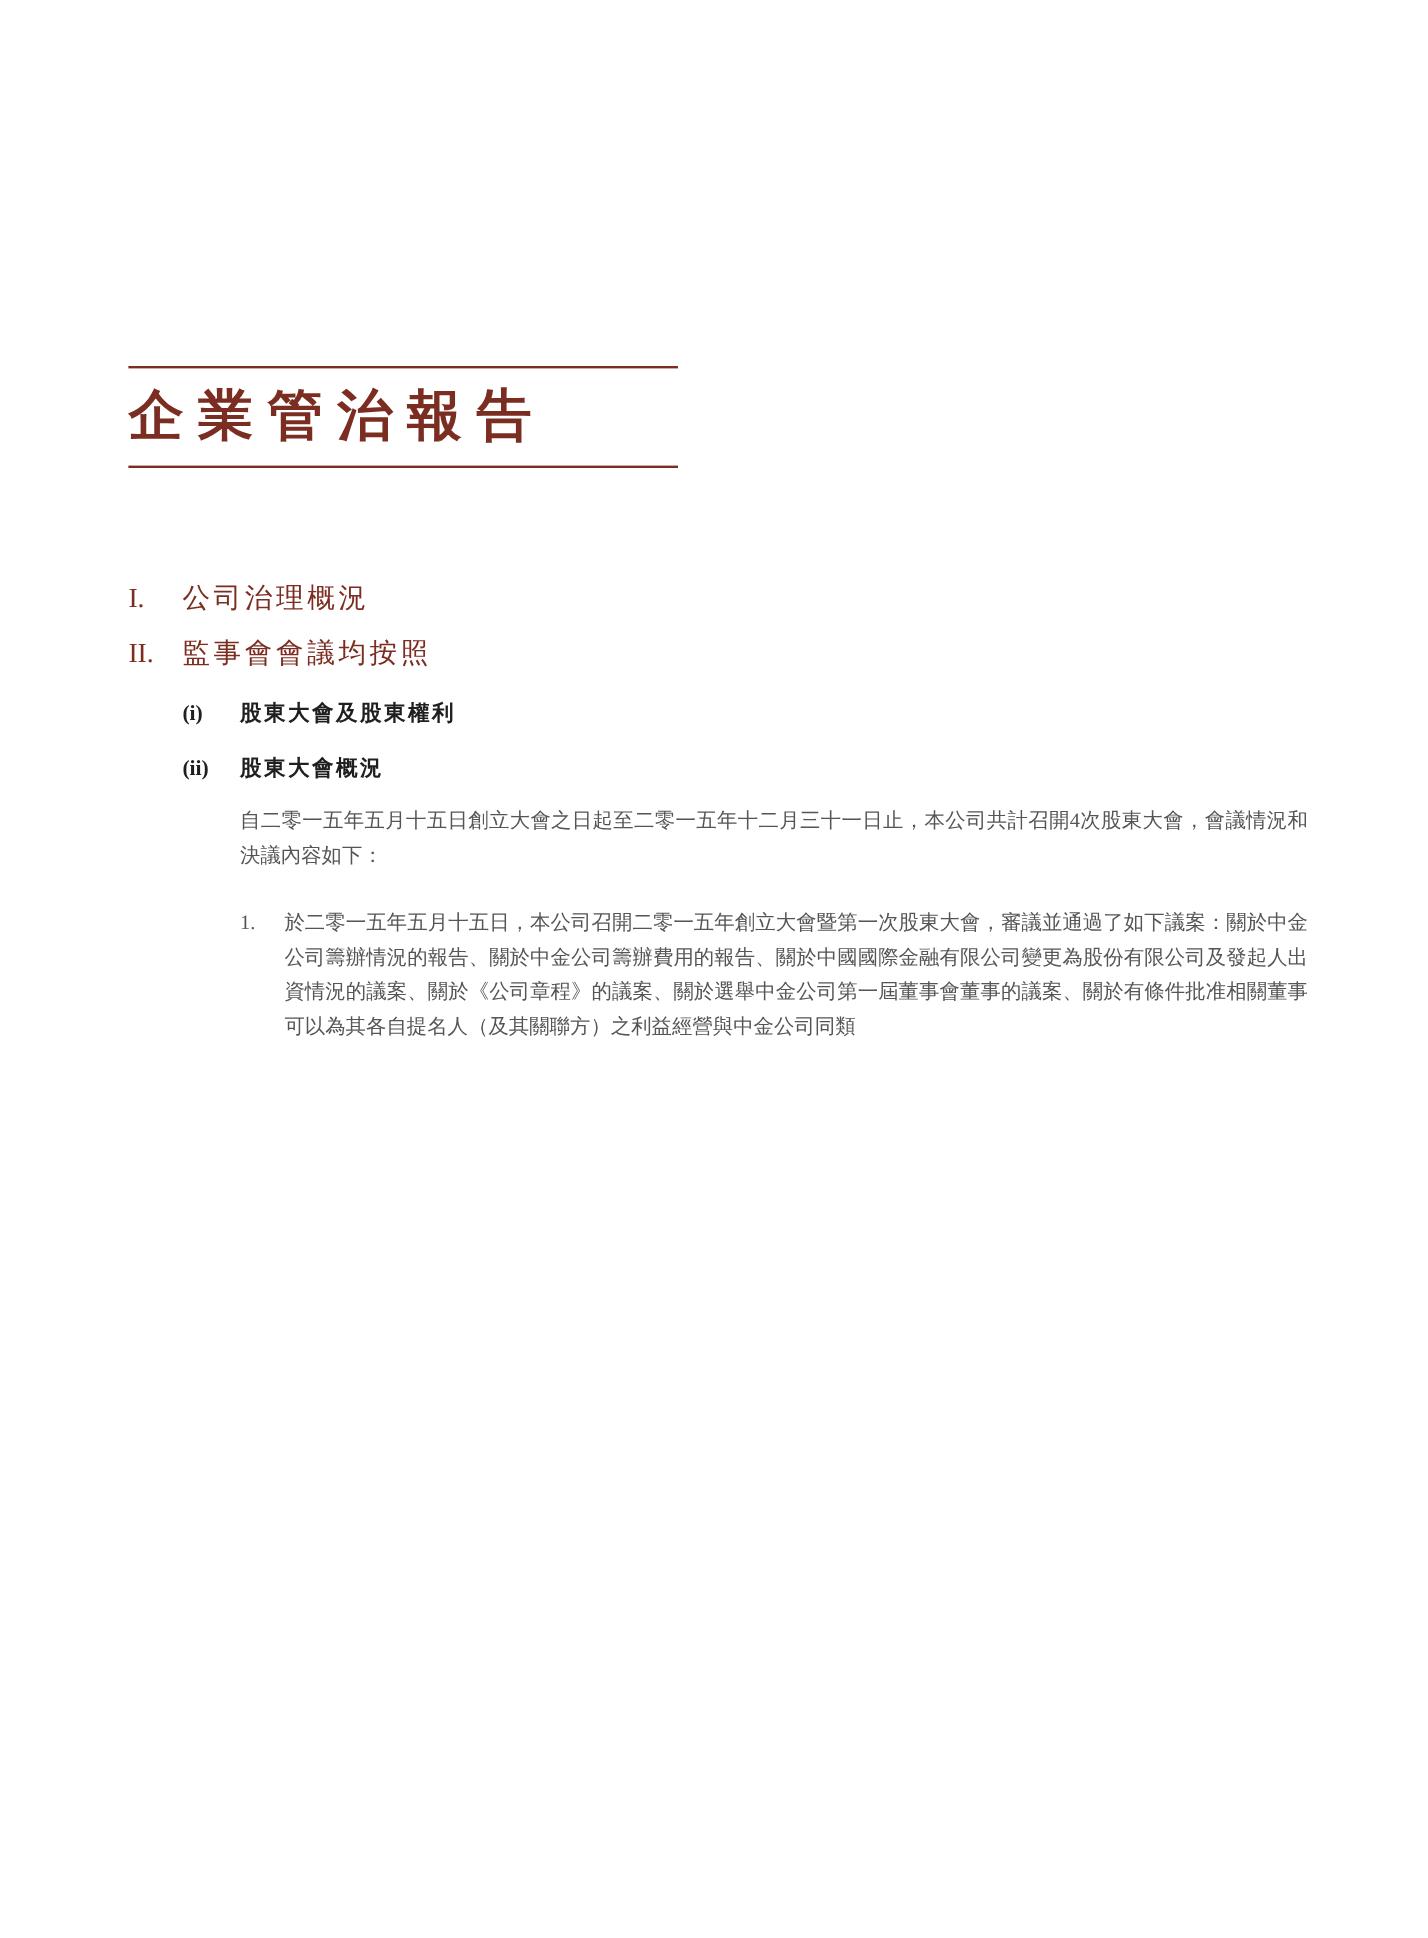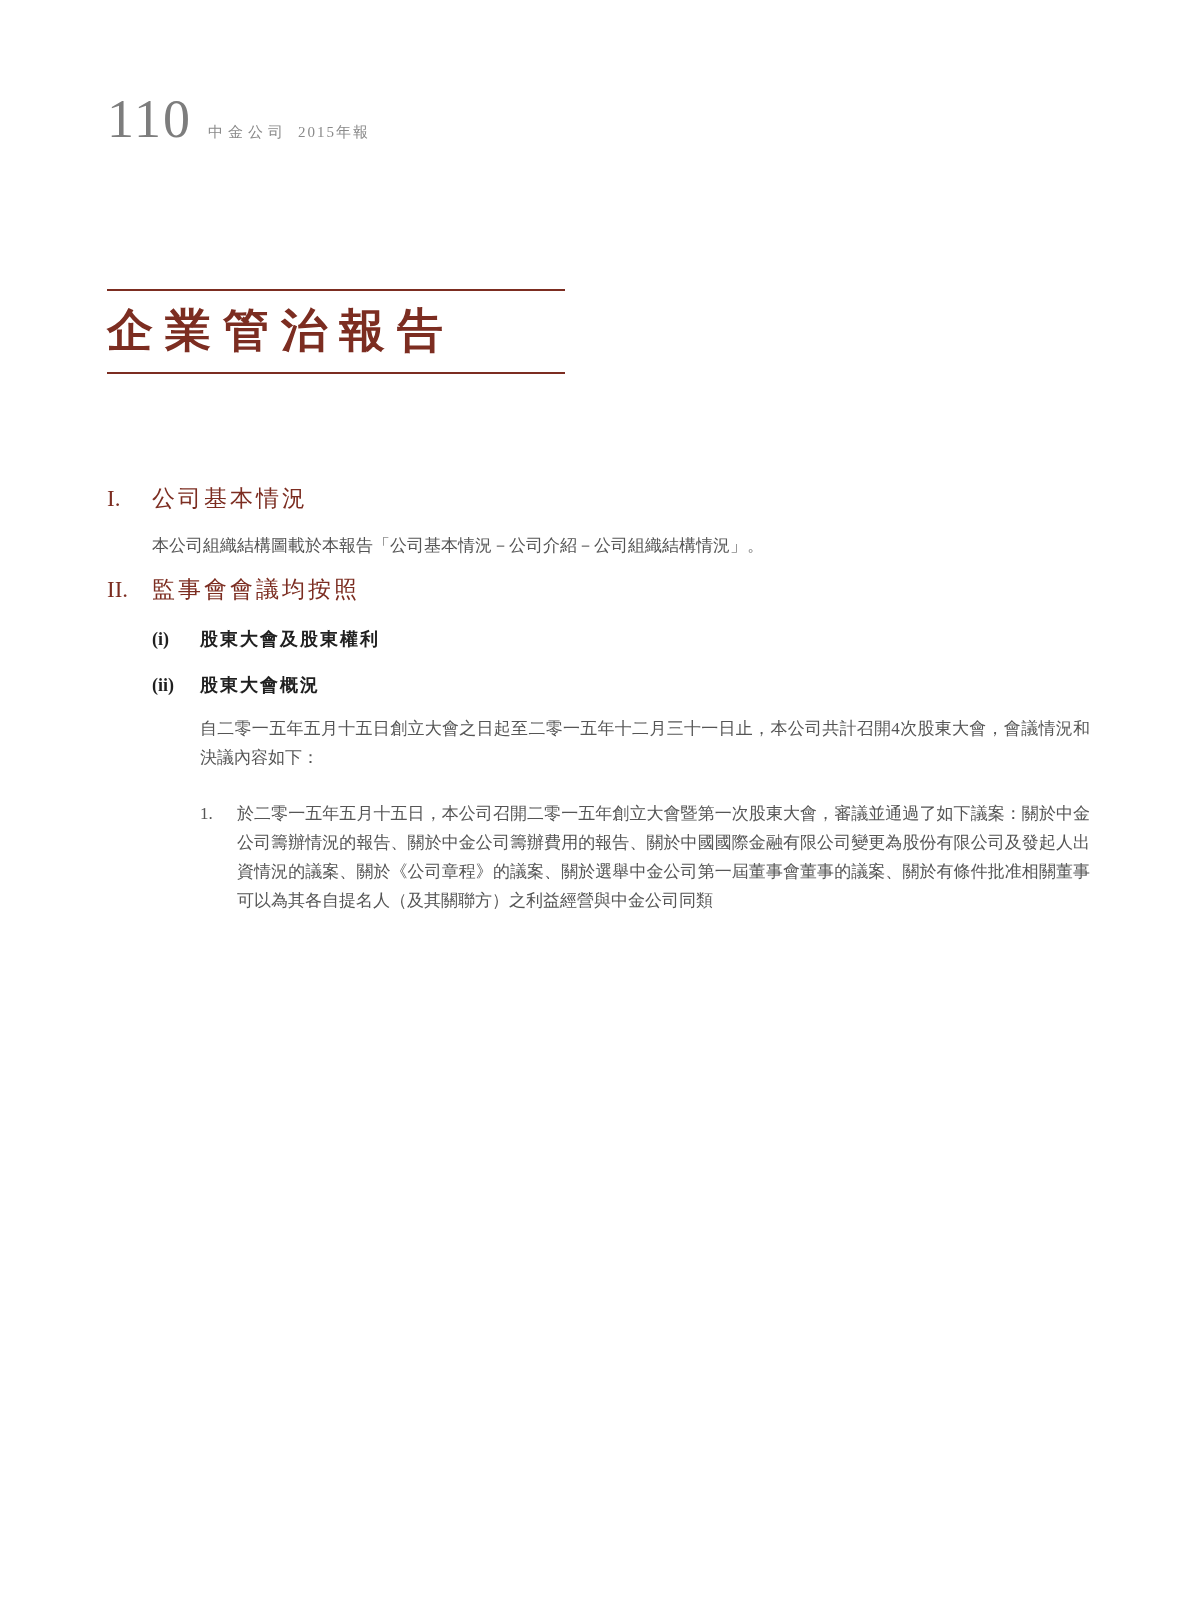--- a/index.html
+++ b/index.html
@@ -37,21 +37,21 @@
     font-size:15px;
     color:#8a8a8a;
     letter-spacing:5px;
   }
   .header-meta .year{margin-left:10px;letter-spacing:2px;}
 
   
   .title-block{
     position:absolute;
     left:107px;
-    top:289px;
+    top:305px;
     width:458px;
   }
   .rule{
     height:0;
     border-top:2px solid var(--accent);
   }
   .report-title{
     margin:0;
     padding:12px 0 14px 0;
     font-size:46px;
@@ -120,42 +120,35 @@
   .numbered-item .item-text{
     flex:1;
     text-align:justify;
   }
 </style>
 </head>
 <body>
 
 <div class="page">
 
-  <div class="running-header">
-    <span class="page-number">110</span>
-    <span class="header-meta">
-      <span>中金公司</span><span class="year">2015年報</span>
-    </span>
-  </div>
 
   <div class="title-block">
     <div class="rule"></div>
     <h1 class="report-title">企業管治報告</h1>
     <div class="rule"></div>
   </div>
 
   <div class="content">
 
     <h2 class="section-heading">
       <span class="sec-num">I.</span>
-      <span>公司基本情況</span>
+      <span>公司治理概況</span>
     </h2>
 
     <div class="section-body">
-      <p class="para">本公司組織結構圖載於本報告「公司基本情況－公司介紹－公司組織結構情況」。</p>
     </div>
 
     <h2 class="section-heading" style="margin-top:14px;">
       <span class="sec-num">II.</span>
       <span>監事會會議均按照</span>
     </h2>
 
     <div class="section-body">
 
       <h3 class="subsection-heading">

